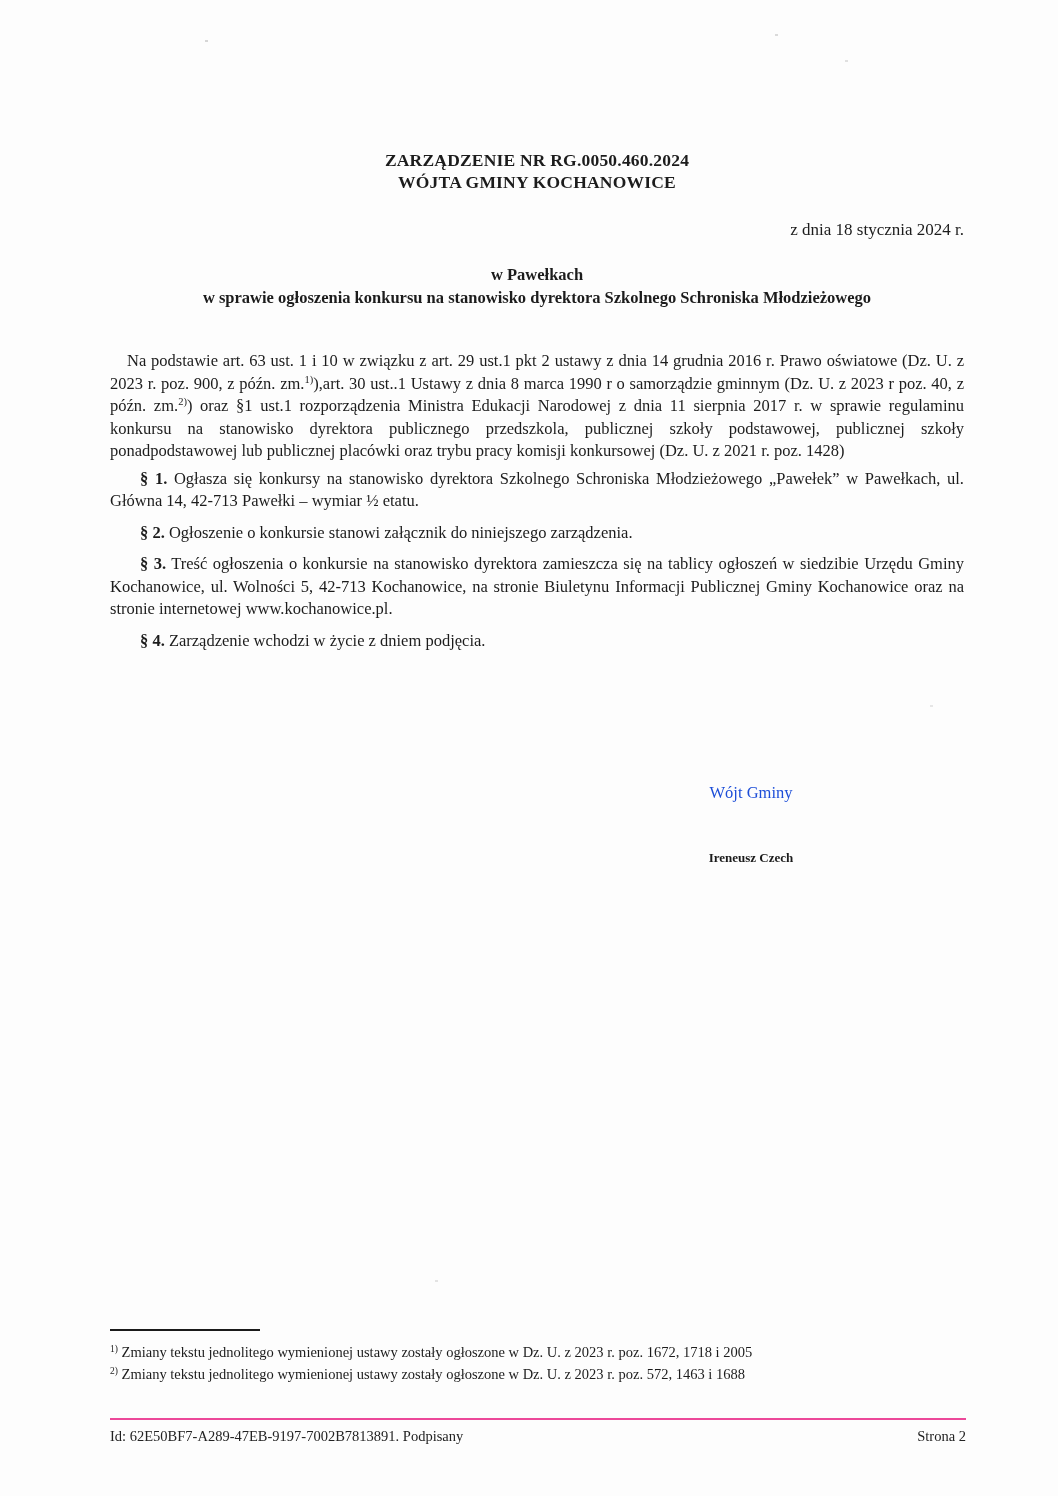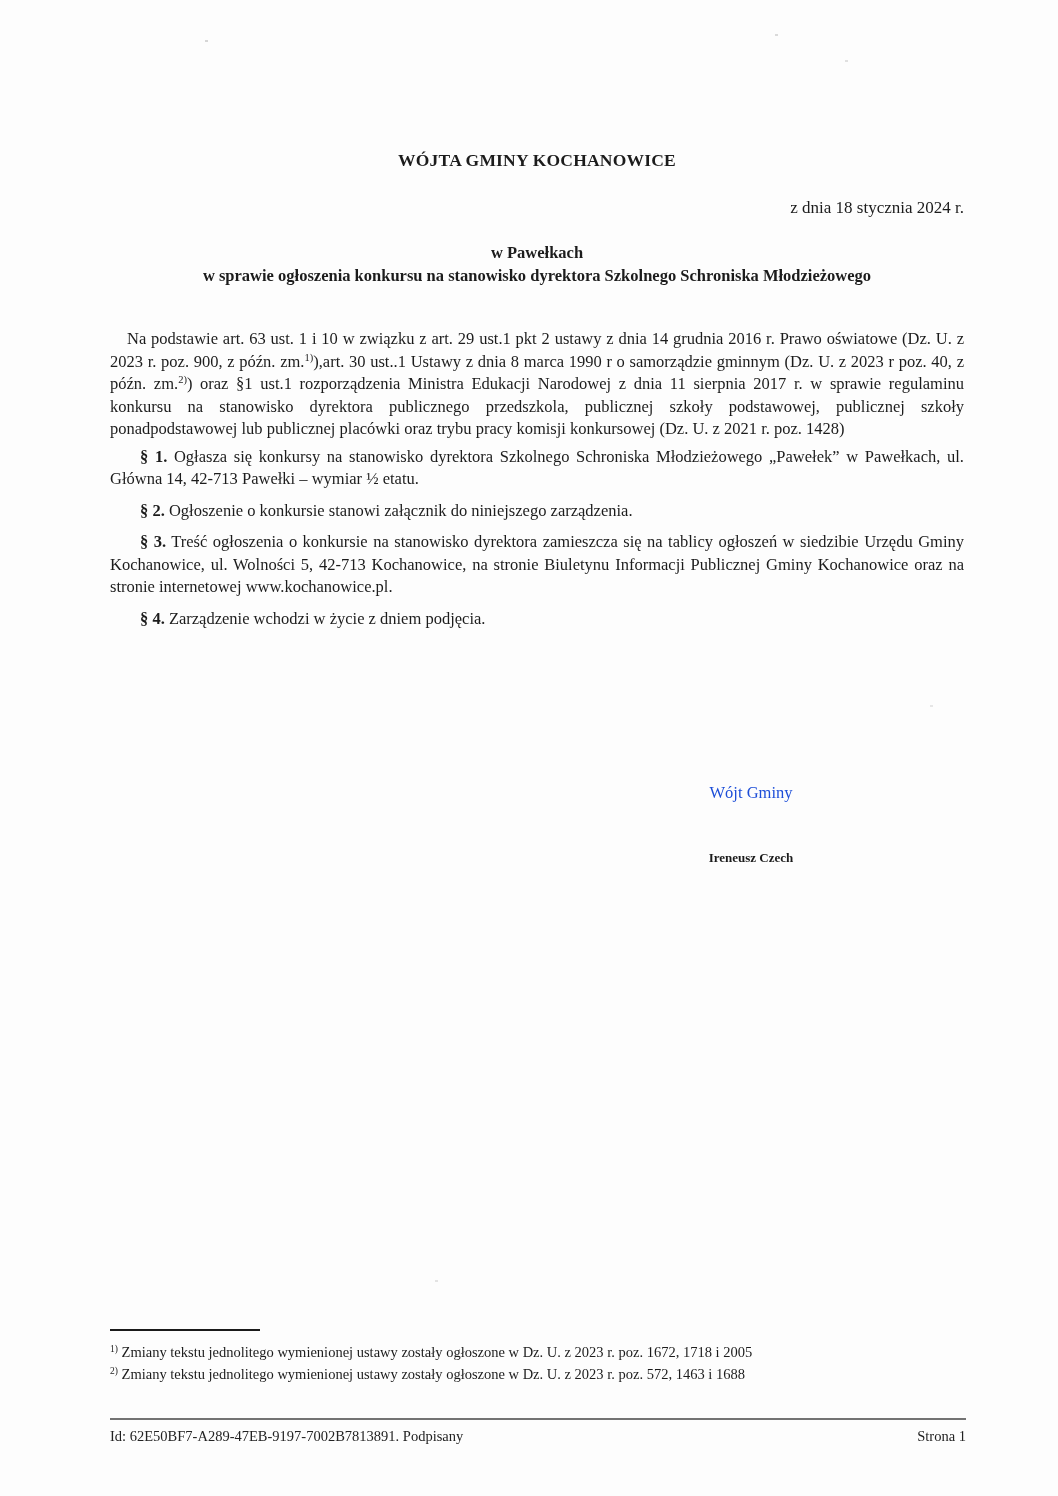--- a/index.html
+++ b/index.html
@@ -108,21 +108,21 @@
     font-size: 9.5px;
     line-height: 0;
     vertical-align: 5px;
   }
 
   .page-footer {
     position: absolute;
     left: 110px;
     top: 1418px;
     width: 856px;
-    border-top: 2px solid #737373;
+    border-top: 2px solid #ec4899;
     padding-top: 7px;
     display: flex;
     justify-content: space-between;
     font-size: 14.5px;
     line-height: 18px;
     color: #222;
   }
   
   .scan-noise {
     position: absolute;
@@ -134,20 +134,21 @@
 </style>
 </head>
 <body>
 
 <div class="page">
   <div class="scan-noise"></div>
 
   <div class="content">
 
     <div class="doc-heading">
+      <div>ZARZĄDZENIE NR RG.0050.460.2024</div>
       <div>WÓJTA GMINY KOCHANOWICE</div>
     </div>
 
     <div class="doc-date">z dnia 18 stycznia 2024 r.</div>
 
     <div class="doc-subject">
       <div>w Pawełkach</div>
       <div>w sprawie ogłoszenia konkursu na stanowisko dyrektora Szkolnego Schroniska Młodzieżowego</div>
     </div>
 
@@ -169,15 +170,15 @@
   </div>
 
   <div class="footnotes">
     <hr class="footnote-rule">
     <div class="footnote-line"><sup>1)</sup> <span>Zmiany tekstu jednolitego wymienionej ustawy zostały ogłoszone w  Dz. U. z 2023 r. poz. 1672, 1718 i 2005</span></div>
     <div class="footnote-line"><sup>2)</sup> <span>Zmiany tekstu jednolitego wymienionej ustawy zostały ogłoszone w  Dz. U. z 2023 r. poz. 572, 1463 i 1688</span></div>
   </div>
 
   <div class="page-footer">
     <span>Id: 62E50BF7-A289-47EB-9197-7002B7813891. Podpisany</span>
-    <span>Strona 1</span>
+    <span>Strona 2</span>
   </div>
 </div>
 
 </body></html>

